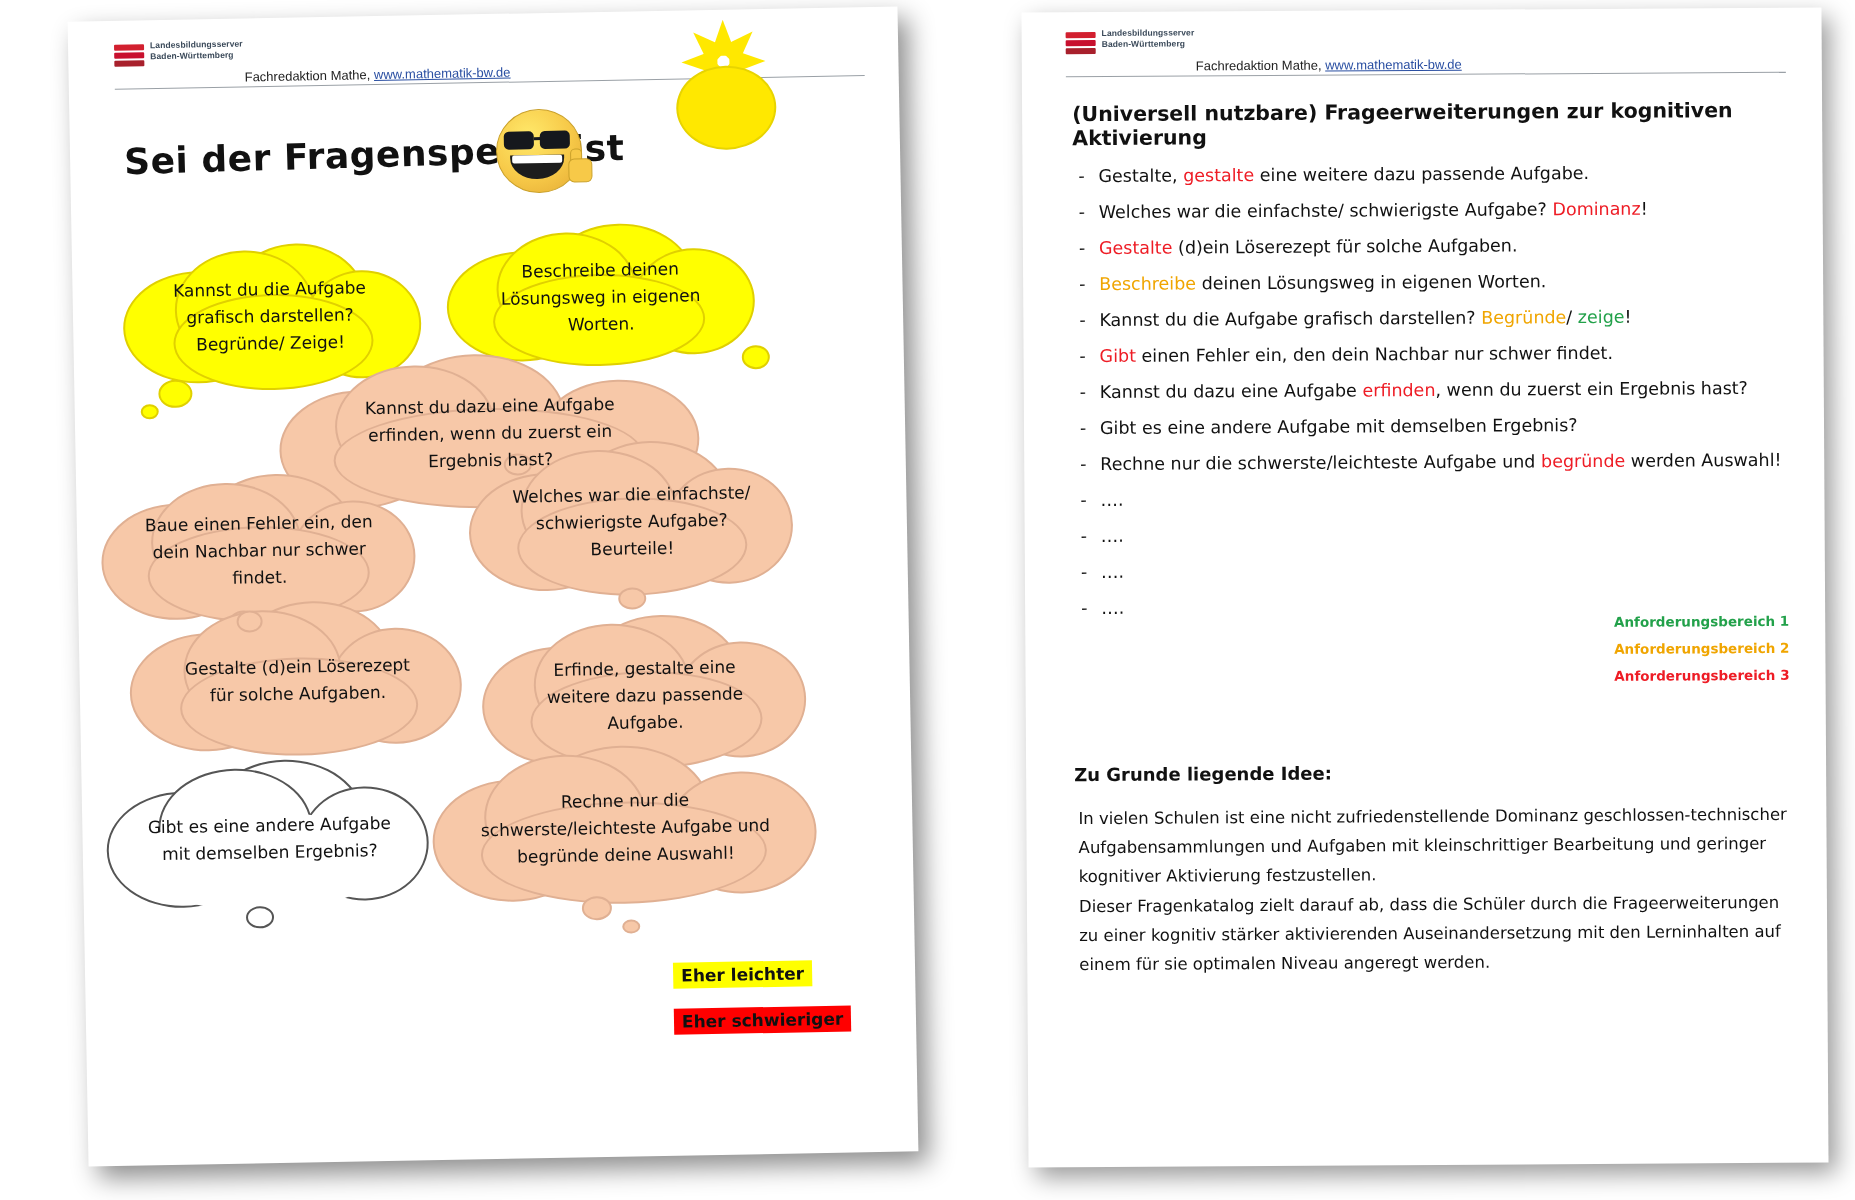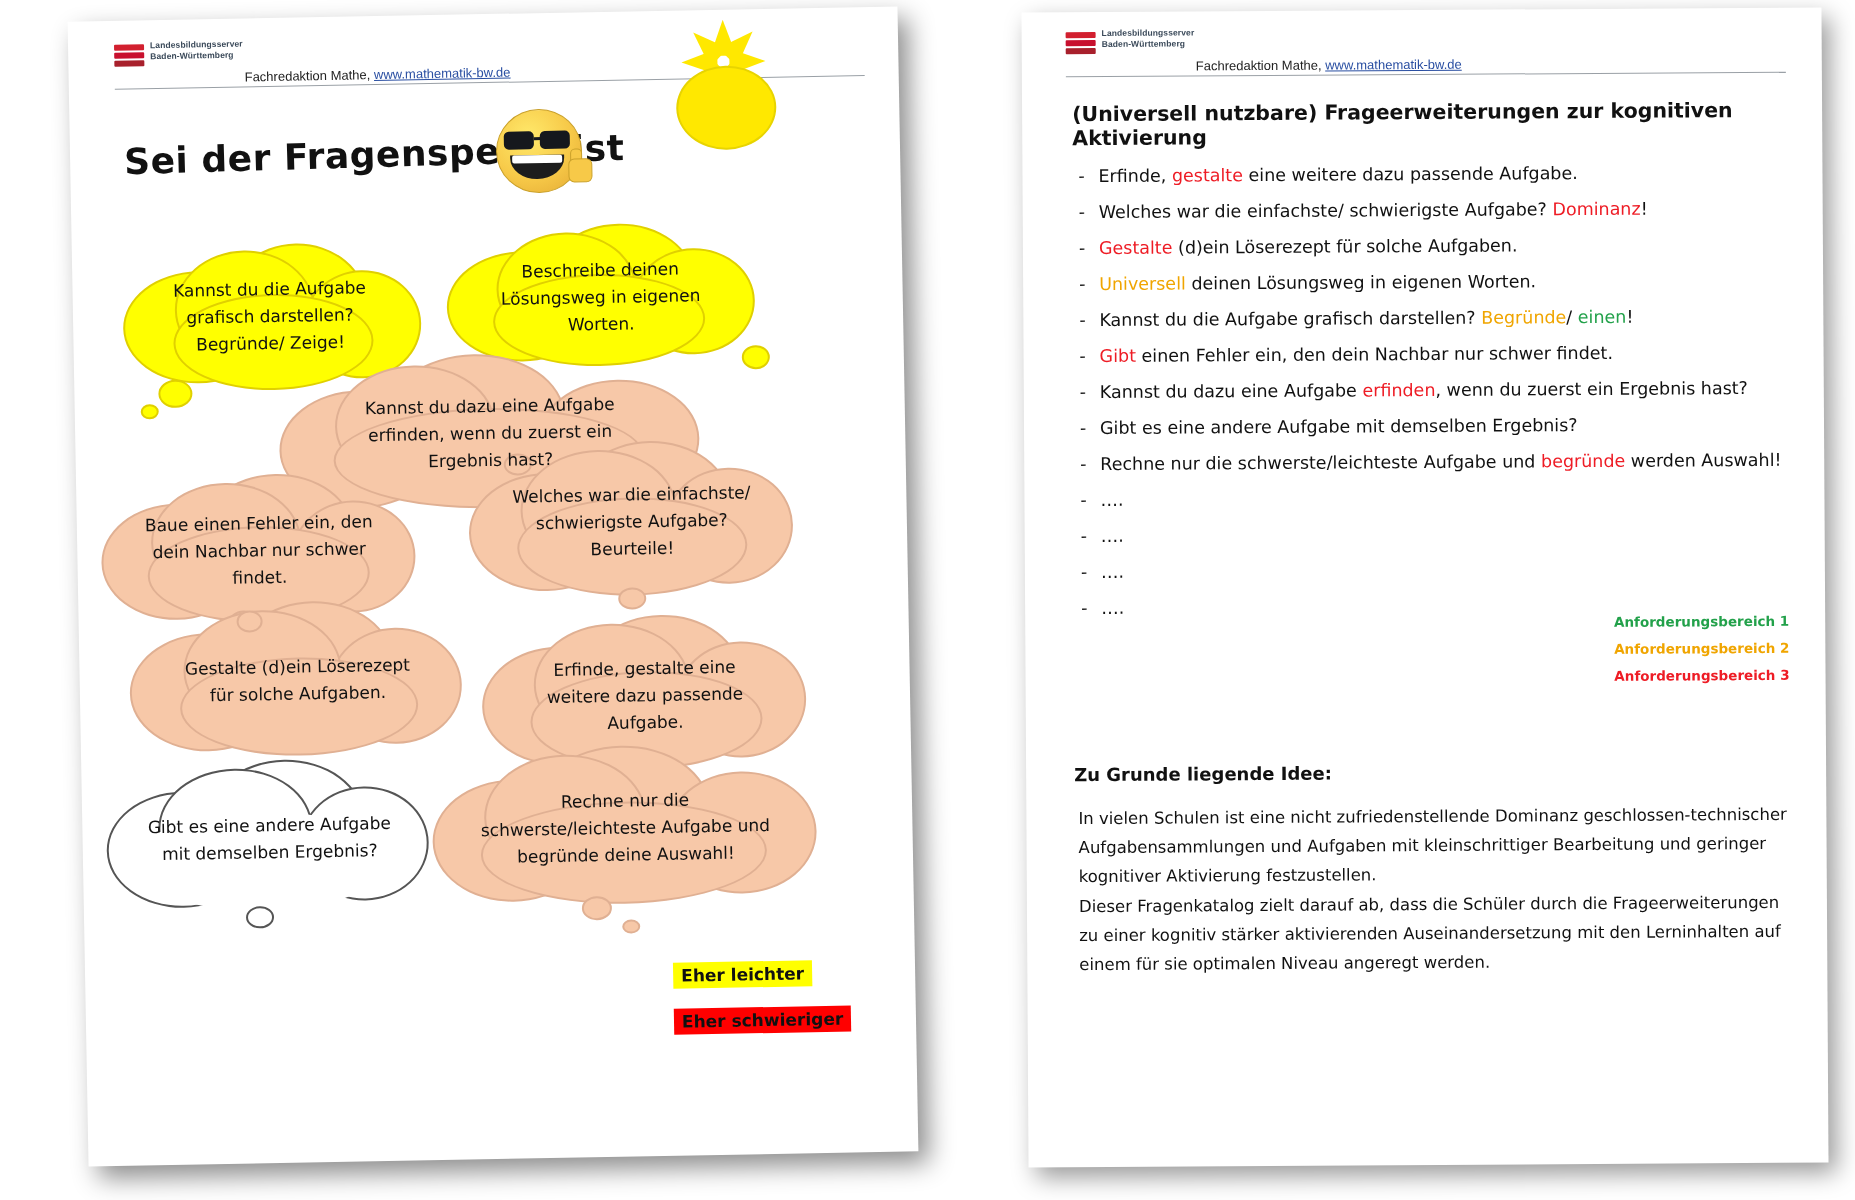--- a/index.html
+++ b/index.html
@@ -515,37 +515,37 @@
         <span>Fachredaktion Mathe,</span>
         <a href="#">www.mathematik-bw.de</a>
       </div>
     </div>
 
     <div class="p2-title">(Universell nutzbare) Frageerweiterungen zur kognitiven Aktivierung</div>
 
     <div class="p2-list">
 
       <div class="p2-item">
-        <span class="dash">-</span><span>Erfinde, </span><span class="r">gestalte</span><span> eine weitere dazu passende Aufgabe.</span>
+        <span class="dash">-</span><span>Gestalte, </span><span class="r">gestalte</span><span> eine weitere dazu passende Aufgabe.</span>
       </div>
 
       <div class="p2-item">
         <span class="dash">-</span><span>Welches war die einfachste/ schwierigste Aufgabe? </span><span class="r">Dominanz</span><span>!</span>
       </div>
 
       <div class="p2-item">
         <span class="dash">-</span><span></span><span class="r">Gestalte</span><span> (d)ein Löserezept für solche Aufgaben.</span>
       </div>
 
       <div class="p2-item">
-        <span class="dash">-</span><span></span><span class="o">Universell</span><span> deinen Lösungsweg in eigenen Worten.</span>
-      </div>
-
-      <div class="p2-item">
-        <span class="dash">-</span><span>Kannst du die Aufgabe grafisch darstellen? </span><span class="o">Begründe</span><span>/ </span><span class="g">einen</span><span>!</span>
+        <span class="dash">-</span><span></span><span class="o">Beschreibe</span><span> deinen Lösungsweg in eigenen Worten.</span>
+      </div>
+
+      <div class="p2-item">
+        <span class="dash">-</span><span>Kannst du die Aufgabe grafisch darstellen? </span><span class="o">Begründe</span><span>/ </span><span class="g">zeige</span><span>!</span>
       </div>
 
       <div class="p2-item">
         <span class="dash">-</span><span></span><span class="r">Gibt</span><span> einen Fehler ein, den dein Nachbar nur schwer findet.</span>
       </div>
 
       <div class="p2-item">
         <span class="dash">-</span><span>Kannst du dazu eine Aufgabe </span><span class="r">erfinden</span><span>, wenn du zuerst ein Ergebnis hast?</span>
       </div>
 

